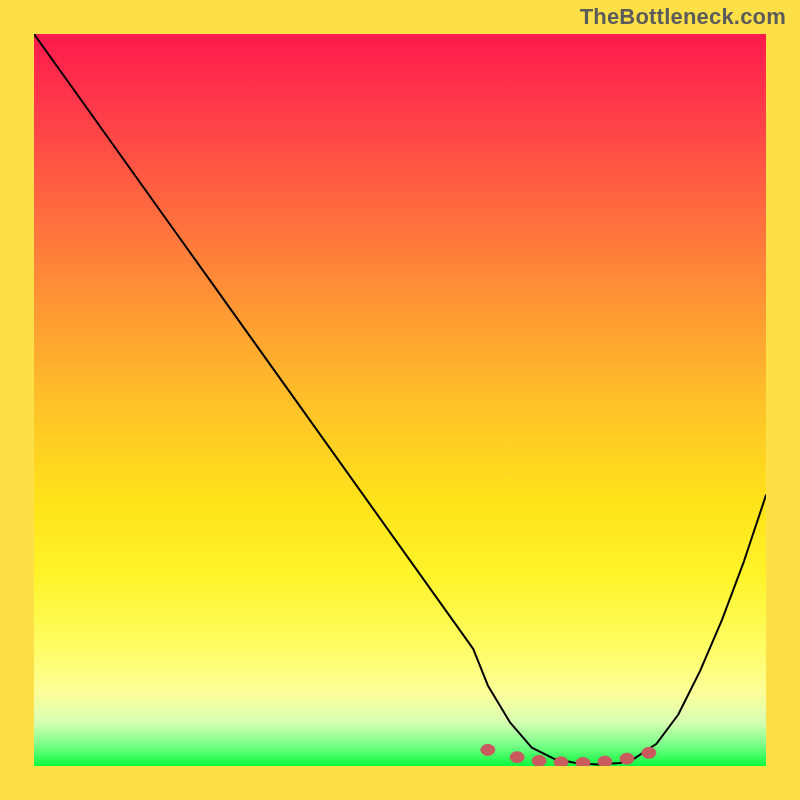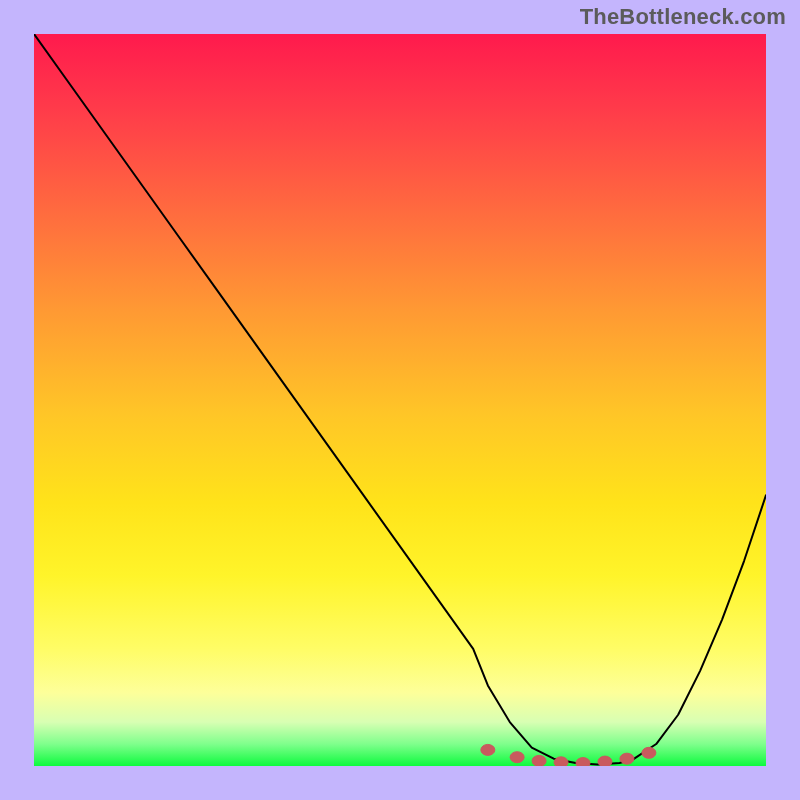--- a/index.html
+++ b/index.html
@@ -1,21 +1,21 @@
 <!DOCTYPE html>
 <html><head>
 <meta charset="utf-8">
 <style>
   * { margin: 0; padding: 0; box-sizing: border-box; }
   html, body { width: 800px; height: 800px; overflow: hidden; background: #000; }
   .stage {
     position: relative;
     width: 800px;
     height: 800px;
-    background: #c4b5fd;
+    background: #fde047;
   }
   .watermark {
     position: absolute;
     top: 4px;
     right: 14px;
     font-family: Arial, Helvetica, sans-serif;
     font-size: 22px;
     font-weight: 600;
     color: #5b5b5b;
     letter-spacing: 0.2px;

